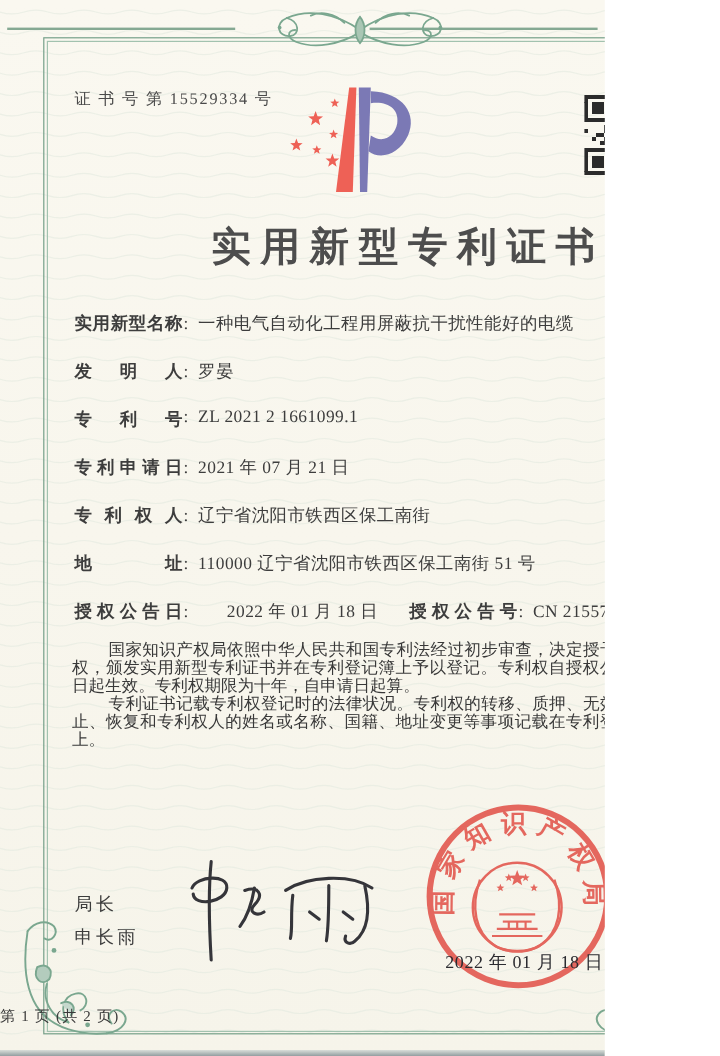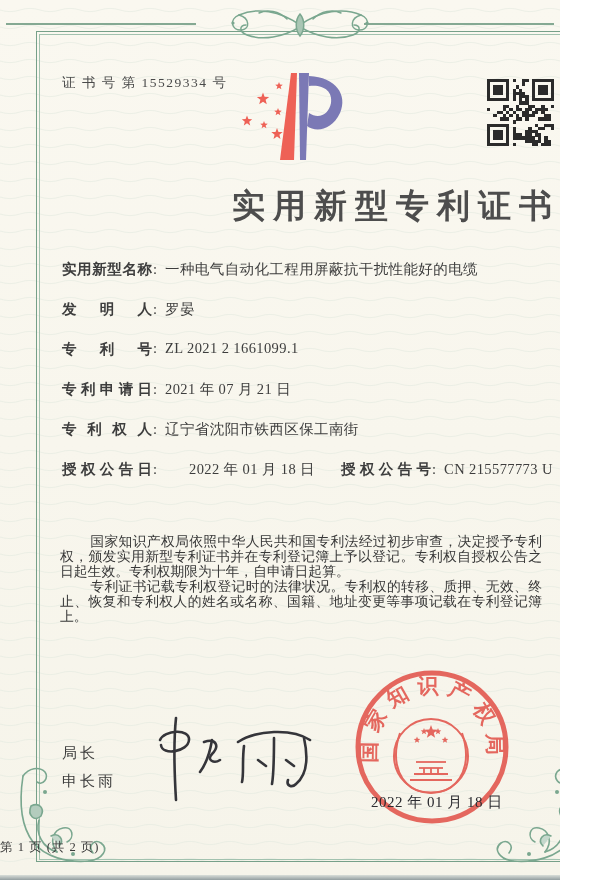--- a/index.html
+++ b/index.html
@@ -1,17 +1,17 @@
 <!DOCTYPE html>
 <html><head>
 <meta charset="utf-8">
 <style>
   html,body{margin:0;padding:0;}
   .page{
-    position:relative;width:560px;height:880px;overflow:hidden;
+    position:relative;width:504px;height:880px;overflow:hidden;
     background:linear-gradient(#faf8f0,#f6f4ea);
     font-family:"Liberation Serif","DejaVu Serif",serif;color:#3c3c3c;
   }
   .bg-waves{position:absolute;inset:0;z-index:0;}
   .frame{position:absolute;left:36px;top:31px;width:540px;height:829px;
     border:1.5px solid #76a089;z-index:1;}
   .frame::after{content:"";position:absolute;inset:1.5px;border:1px solid #a2c2af;}
   .top-rule{position:absolute;top:23px;height:2px;background:#85a993;z-index:2;}
   .top-rule.left{left:6px;width:190px;}
   .top-rule.right{right:6px;width:190px;}
@@ -319,20 +319,23 @@
     <div class="frow">
       <span class="flabel">专利号</span><span class="fcolon">:</span><span class="fvalue">ZL 2021 2 1661099.1</span>
     </div>
     <div class="frow">
       <span class="flabel">专利申请日</span><span class="fcolon">:</span><span class="fvalue">2021 年 07 月 21 日</span>
     </div>
     <div class="frow">
       <span class="flabel">专利权人</span><span class="fcolon">:</span><span class="fvalue">辽宁省沈阳市铁西区保工南街</span>
     </div>
     <div class="frow">
+      <span class="flabel">地址</span><span class="fcolon">:</span><span class="fvalue">110000 辽宁省沈阳市铁西区保工南街 51 号</span>
+    </div>
+    <div class="frow">
       <span class="flabel">授权公告日</span><span class="fcolon">:</span><span class="fvalue fixed">2022 年 01 月 18 日</span><span class="pair2"><span class="flabel">授权公告号</span><span class="fcolon">:</span><span class="fvalue">CN 215577773 U</span></span>
     </div>
   </div>
 
   <div class="paras">
     <p>国家知识产权局依照中华人民共和国专利法经过初步审查，决定授予专利权，颁发实用新型专利证书并在专利登记簿上予以登记。专利权自授权公告之日起生效。专利权期限为十年，自申请日起算。</p>
     <p>专利证书记载专利权登记时的法律状况。专利权的转移、质押、无效、终止、恢复和专利权人的姓名或名称、国籍、地址变更等事项记载在专利登记簿上。</p>
   </div>
 
   <div class="sig-title">局长</div>

